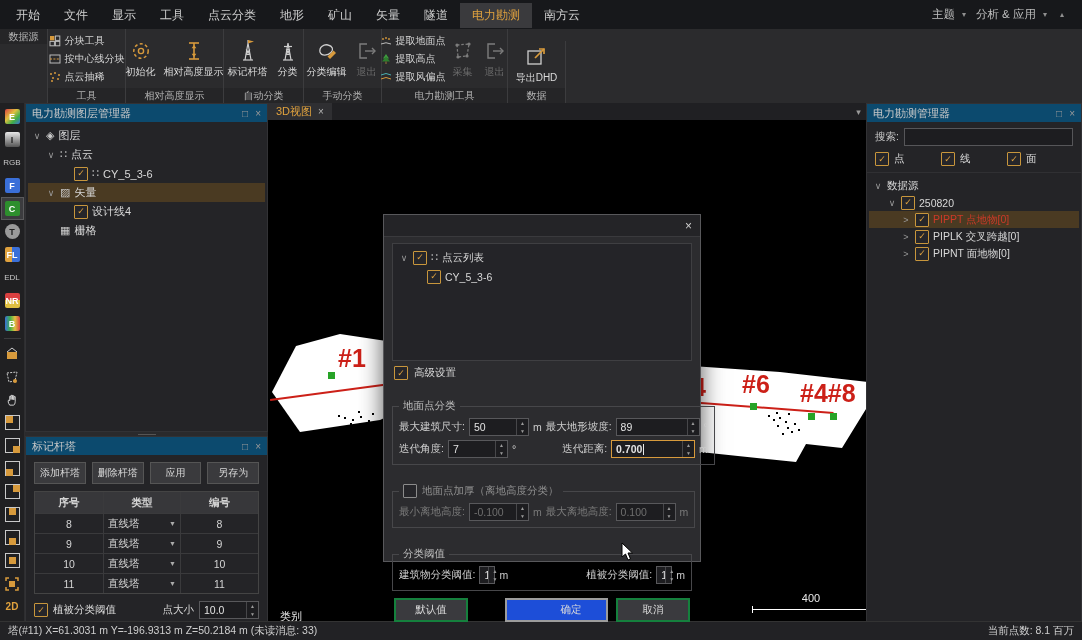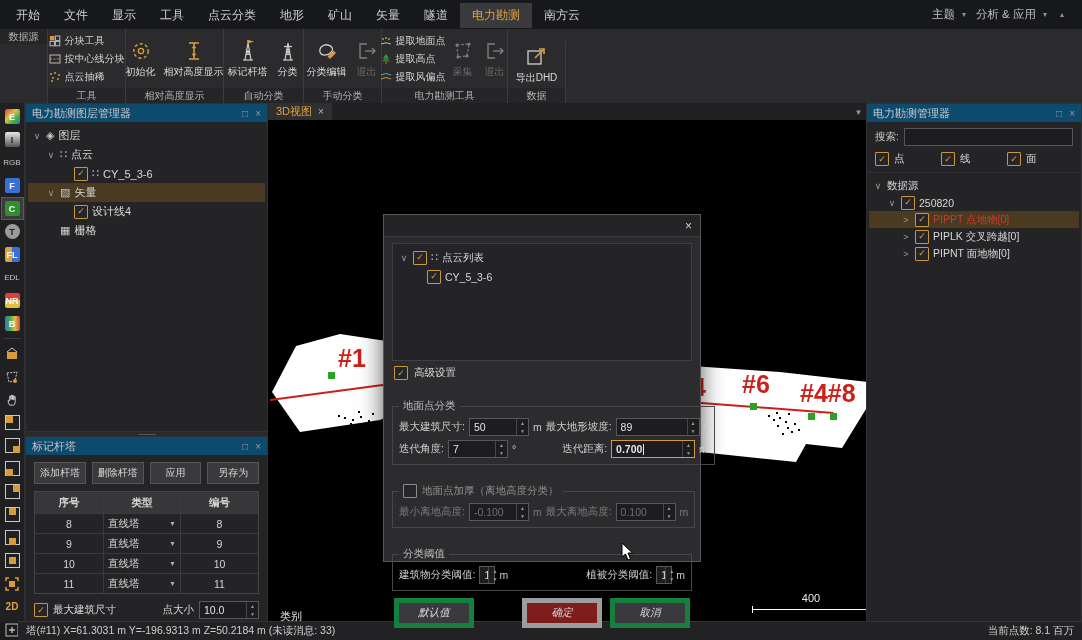--- a/index.html
+++ b/index.html
@@ -127,32 +127,32 @@
   fieldset{border:1px solid #47474a;margin:19px 8px 5px;padding:1px 6px 6px;}
   legend{font-size:10.5px;color:#bdbdbd;padding:0 4px;}
   legend.with-cbx{display:flex;align-items:center;gap:5px;color:#8f8f8f;}
   .frow{display:flex;align-items:center;gap:4px;margin-top:4px;}
   .flabel{color:#cccccc;white-space:nowrap;}
   .flabel.dim{color:#7a7a7a;}
   .funit{color:#cccccc;}
   .funit.dim{color:#7a7a7a;}
   .ml-auto{margin-left:auto;}
   .dlg-btns{display:flex;align-items:center;margin:7px 10px 0;gap:8px;}
-  .dlg-btn{width:70px;height:20px;background:#3a3a3e;border:5px solid #15803d;display:flex;
-           align-items:center;justify-content:center;color:#dadada;cursor:default;font-style:italic;}
-  .dlg-btn.primary{border-color:#9c9c9c;background:#7f1d1d;}
+  .dlg-btn{width:70px;height:20px;background:#3a3a3e;border:2px solid #15803d;display:flex;
+           align-items:center;justify-content:center;color:#dadada;cursor:default;}
+  .dlg-btn.primary{border-color:#9c9c9c;background:#1d4ed8;padding-left:29px;}
   
   .mp-search{display:flex;align-items:center;gap:5px;padding:6px 8px 4px;font-size:10.5px;color:#c8c8c8;}
   .search-input{flex:1;height:16px;background:#1d1d20;border:1px solid #565659;}
   .mp-filters{display:flex;padding:2px 8px 6px;font-size:10.5px;border-bottom:1px solid #303033;}
   .mp-filter{flex:1;display:flex;align-items:center;gap:5px;}
   #manager-tree .tree-row{height:17px;font-size:10.5px;}
   
   .statusbar{position:absolute;left:0;right:0;bottom:0;height:18px;background:#222225;border-top:1px solid #333;
-             display:flex;align-items:center;padding:0 8px;font-size:10.5px;color:#cfcfcf;z-index:6;margin-left:18px;}
+             display:flex;align-items:center;padding:0 8px;font-size:10.5px;color:#cfcfcf;z-index:6;}
   .statusbar .right{margin-left:auto;}
   
   #cursor{position:absolute;left:620px;top:542px;z-index:60;}
 </style>
 </head>
 <body>
 
 <div class="menubar">
   <div id="menu-items">
       <div class="menu-item">开始</div>
@@ -585,21 +585,21 @@
         <div class="tt-cell tt-c1">11</div>
         <div class="tt-cell tt-c2 tt-type">
           <span>直线塔</span>
           <span class="dd">▼</span>
         </div>
         <div class="tt-cell tt-c3">11</div>
       </div>
     </div>
   <div class="tp-footer">
     <span class="cbx">✓</span>
-    <span>最大建筑尺寸</span>
+    <span>植被分类阈值</span>
     <span class="ml-auto">点大小</span>
     <span class="numbox w60">
       <span class="nb-val">10.0</span>
       <span class="spin-btns">
         <span>▲</span>
           <span>▼</span>
       </span>
     </span>
   </div>
 </div>

